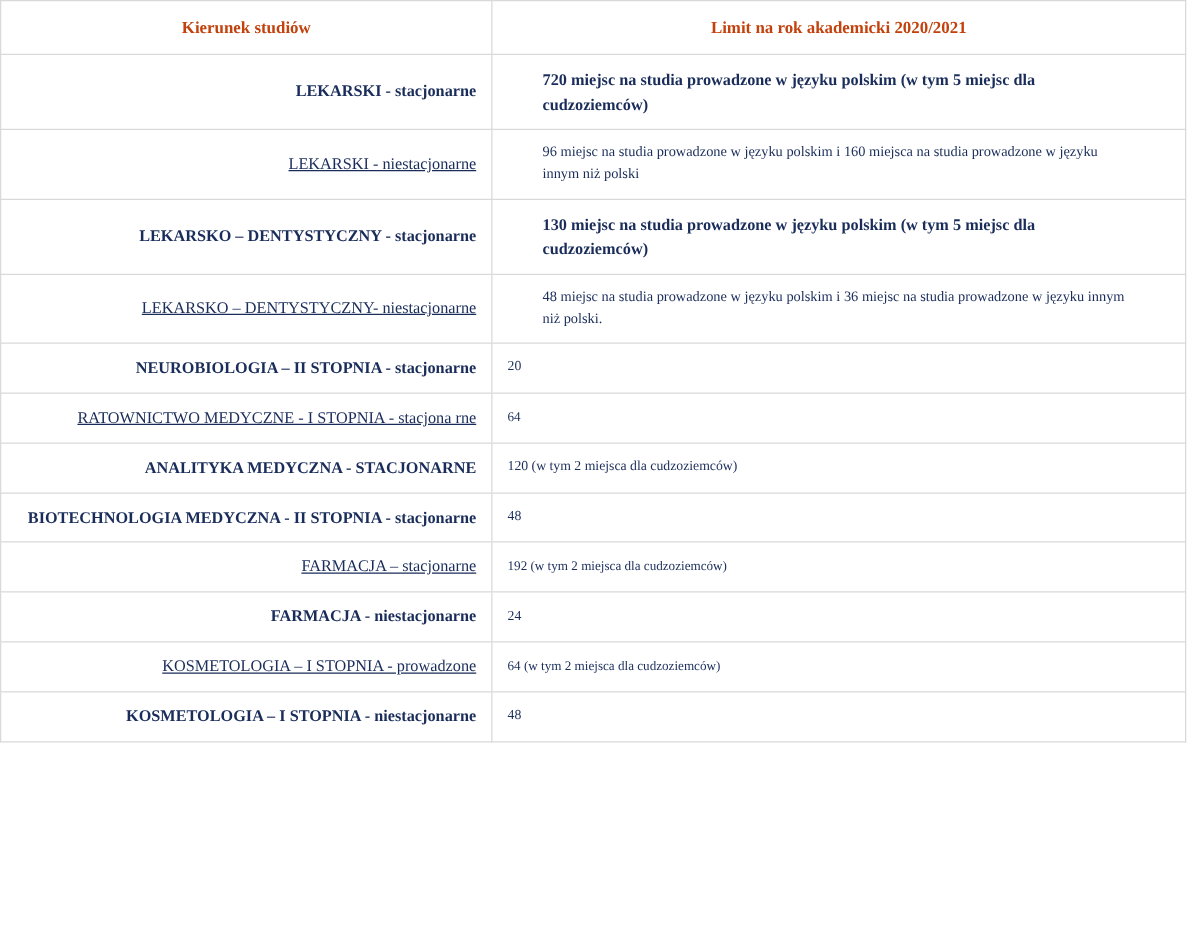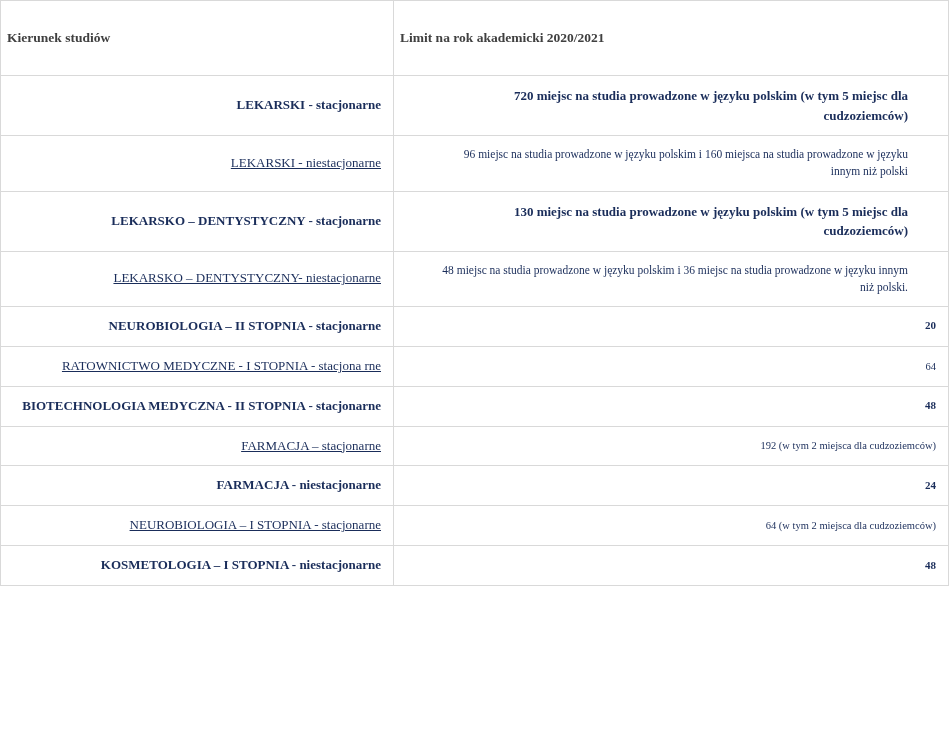--- a/index.html
+++ b/index.html
@@ -22,44 +22,44 @@
   table.limits-table th,
   table.limits-table td {
     border: 1px solid #d9d9d9;
     vertical-align: middle;
   }
   col.c1 { width: 393px; }
   col.c2 { width: 555px; }
 
   thead th {
     height: 34px;
-    text-align: left;
+    text-align: center;
     font-weight: bold;
     font-size: 13.5px;
-    color: #404040;
-    padding: 20px 6px;
+    color: #c2410c;
+    padding: 4px 6px;
   }
 
   tbody td {
     padding: 10px 12px;
     font-size: 13px;
     line-height: 1.45;
     color: #1a2d5a;
   }
   tbody td.name {
     text-align: right;
   }
   tbody td.limit {
-    text-align: right;
+    text-align: left;
   }
   tbody tr.bold td {
     font-weight: bold;
   }
   tbody tr.bold td.limit {
-    font-weight: bold;
+    font-weight: normal;
   }
   
   tbody td.limit.small {
     font-size: 11px;
     font-weight: normal;
   }
   tbody td.limit.tiny {
     font-size: 10.5px;
     font-weight: normal;
   }
@@ -112,33 +112,37 @@
       </tr>
       <tr class="bold">
         <td class="name">NEUROBIOLOGIA – II STOPNIA - stacjonarne</td>
         <td class="limit small">20</td>
       </tr>
       <tr>
         <td class="name light">RATOWNICTWO MEDYCZNE - I STOPNIA - stacjona rne</td>
         <td class="limit tiny">64</td>
       </tr>
       <tr class="bold">
+        <td class="name">ANALITYKA MEDYCZNA - STACJONARNE</td>
+        <td class="limit small">120 (w tym 2 miejsca dla cudzoziemców)</td>
+      </tr>
+      <tr class="bold">
         <td class="name">BIOTECHNOLOGIA MEDYCZNA - II STOPNIA - stacjonarne</td>
         <td class="limit small">48</td>
       </tr>
       <tr>
         <td class="name light">FARMACJA – stacjonarne</td>
         <td class="limit tiny">192 (w tym 2 miejsca dla cudzoziemców)</td>
       </tr>
       <tr class="bold">
         <td class="name">FARMACJA - niestacjonarne</td>
         <td class="limit small">24</td>
       </tr>
       <tr>
-        <td class="name light">NEUROBIOLOGIA – I STOPNIA - stacjonarne</td>
+        <td class="name light">KOSMETOLOGIA – I STOPNIA - prowadzone</td>
         <td class="limit tiny">64 (w tym 2 miejsca dla cudzoziemców)</td>
       </tr>
       <tr class="bold">
         <td class="name">KOSMETOLOGIA – I STOPNIA - niestacjonarne</td>
         <td class="limit small">48</td>
       </tr>
     </tbody>
 </table>
 
 </body></html>

